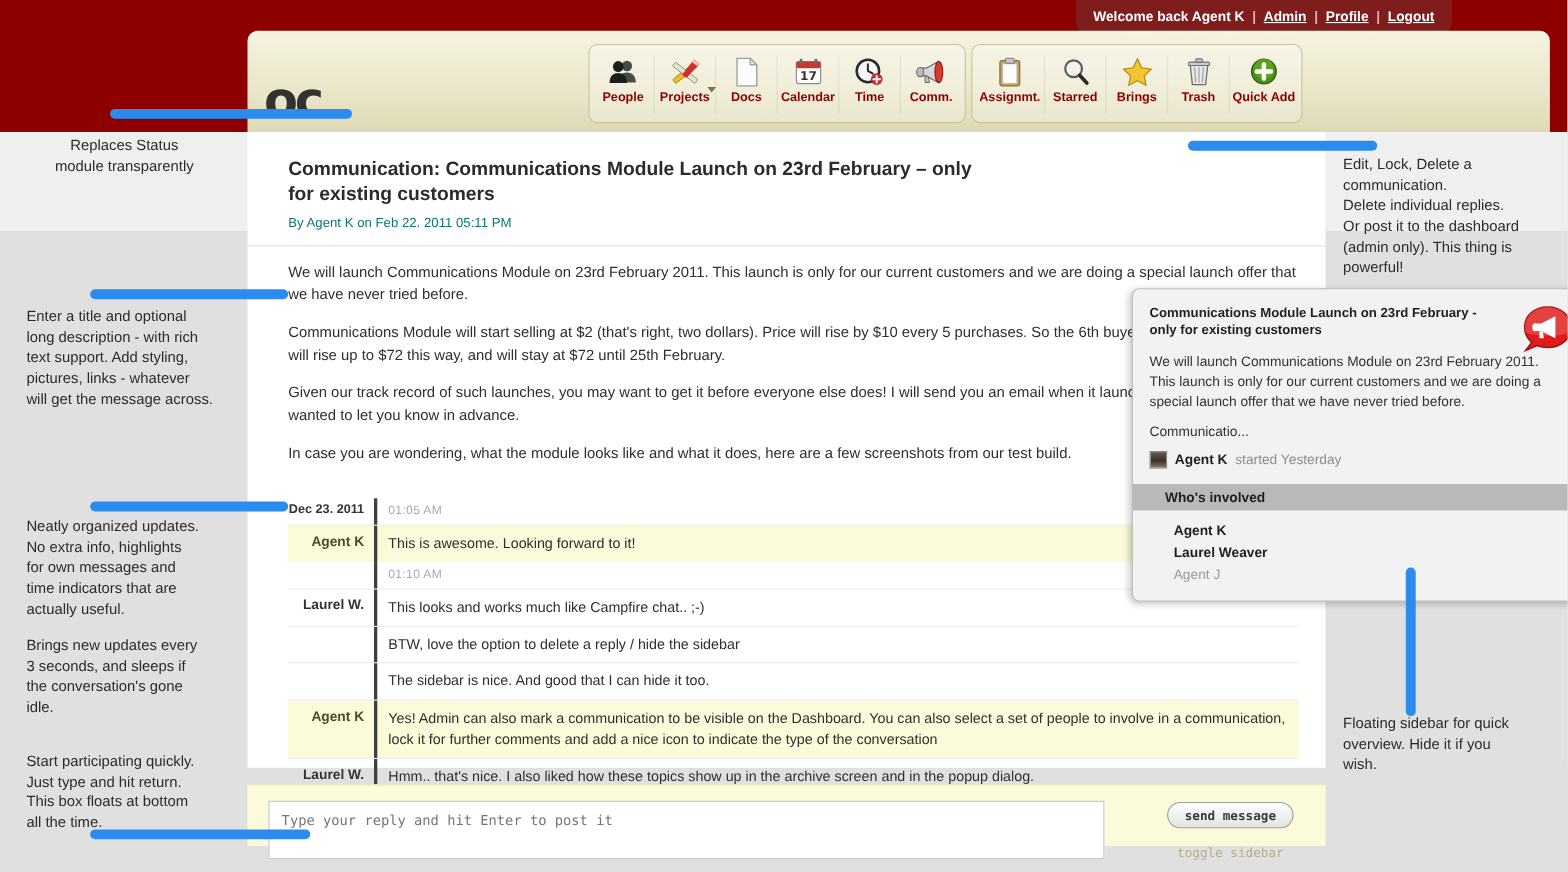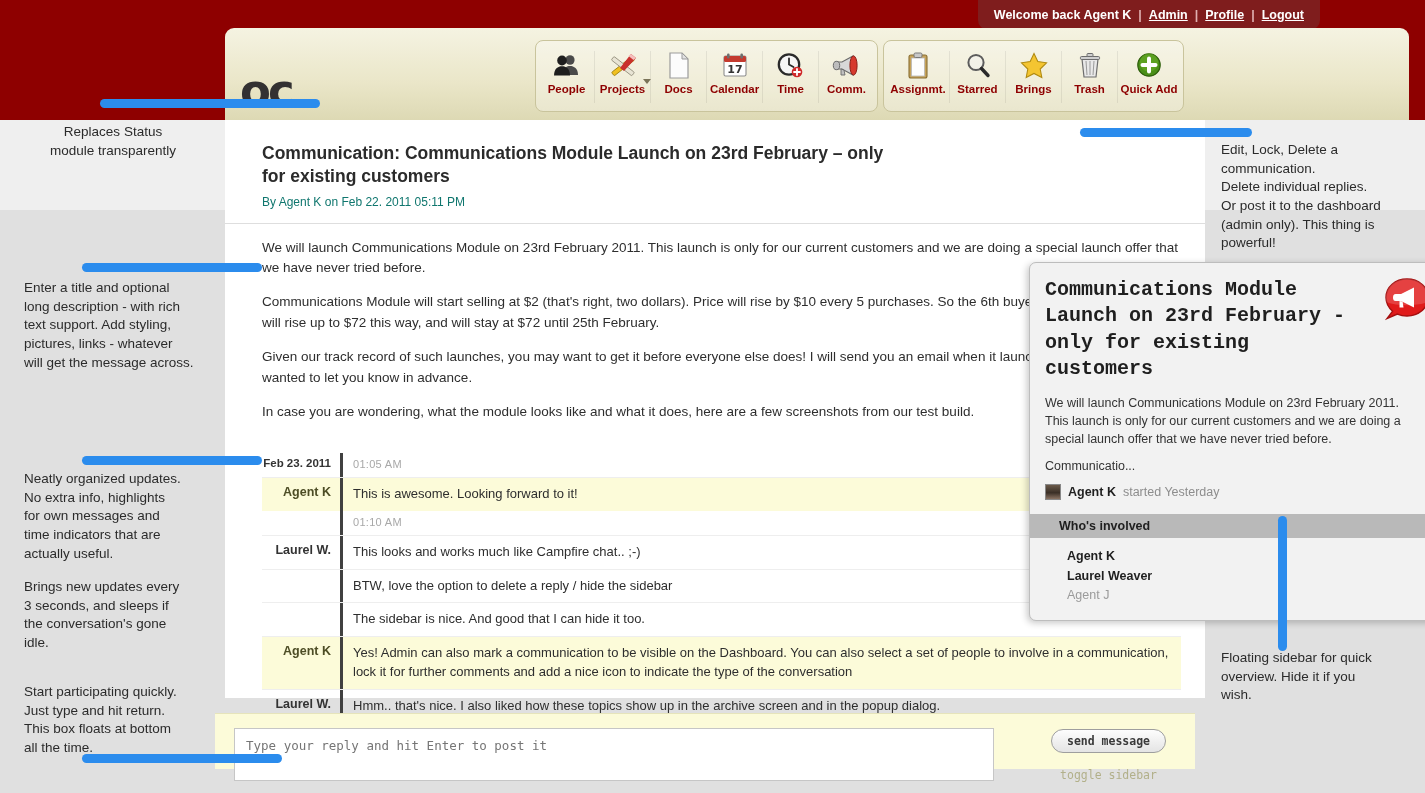--- a/index.html
+++ b/index.html
@@ -108,21 +108,21 @@
   .crow.own { background:#fcfbd9; }
   .crow.own .who { color:#4d4d25; }
   .crow.spacer .msg { padding-top:14px; }
   .crow.hdr { border-top:none; }
   .crow.hdr .who { padding-top:4px; padding-bottom:4px; }
   .crow.hdr .msg { padding-top:4px; padding-bottom:4px; }
   .crow.last { border-bottom:1px solid #eeeeee; }
 
   
   .replybar {
-    position:absolute; left:215px; top:713px; width:980px; height:56px;
+    position:absolute; left:225px; top:713px; width:980px; height:56px;
     background:#fcfbd9; border-top:1px solid #e6e4bb;
   }
   .replybox {
     position:absolute; left:19px; top:14px; width:760px; height:53px;
     background:#ffffff; border:1px solid #c6c6c6;
     font-family:"DejaVu Sans Mono", monospace; font-size:12.5px; color:#5c5c5c;
     padding:9px 11px; resize:none; outline:none; line-height:1.3;
   }
   .send-btn {
     position:absolute; left:836px; top:15px; width:115px; height:24px;
@@ -137,22 +137,22 @@
   }
 
   
   .floatsb {
     position:absolute; left:1029px; top:262px; width:420px;
     background:#f2f2f2; border:1px solid #bdbdbd;
     border-top-left-radius:7px; border-bottom-left-radius:7px;
     box-shadow:-2px 2px 7px rgba(0,0,0,0.22);
     padding:14px 16px 14px 15px;
   }
-  .fs-title { font-size:20px; font-weight:bold; color:#1f1f1f; line-height:1.32;
-    max-width:320px; font-family:Liberation Mono, monospace; }
+  .fs-title { font-size:12px; font-weight:bold; color:#1f1f1f; line-height:1.32;
+    max-width:320px; font-family:Liberation Sans, sans-serif; }
   .fs-megaphone { position:absolute; right:18px; top:14px; width:46px; height:46px; }
   .fs-desc { font-size:12.5px; color:#333; line-height:1.45; margin-top:11px; max-width:380px; }
   .fs-more { font-size:12.5px; color:#333; margin-top:11px; }
   .fs-author { display:flex; align-items:center; gap:7px; margin-top:11px; }
   .fs-avatar { width:16px; height:16px; border:1px solid #888;
     background:linear-gradient(to bottom,#6b5a4a 0%,#3a2f26 55%,#8a7362 100%); }
   .fs-aname { font-size:12.5px; font-weight:bold; color:#1f1f1f; }
   .fs-ameta { font-size:12.5px; color:#8d8d8d; }
   .fs-section { margin-top:14px; margin-left:-15px; margin-right:-16px; background:#b9b9b9;
     padding:5px 0 5px 29px; font-size:12.5px; font-weight:bold; color:#1f1f1f; }
@@ -343,21 +343,21 @@
     <div class="body-text">
       <p>We will launch Communications Module on 23rd February 2011. This launch is only for our current customers and we are doing a special launch offer that we have never tried before.</p>
       <p>Communications Module will start selling at $2 (that's right, two dollars). Price will rise by $10 every 5 purchases. So the 6th buyer will get it at $12. Price will rise up to $72 this way, and will stay at $72 until 25th February.</p>
       <p>Given our track record of such launches, you may want to get it before everyone else does! I will send you an email when it launches tomorrow, but wanted to let you know in advance.</p>
       <p>In case you are wondering, what the module looks like and what it does, here are a few screenshots from our test build.</p>
     </div>
 
     <div class="convo">
 
       <div class="crow first hdr">
-        <div class="who datecell">Feb 23. 2011</div>
+        <div class="who datecell">Dec 23. 2011</div>
         <div class="msg time">01:05 AM</div>
       </div>
 
       <div class="crow own">
         <div class="who">Agent K</div>
         <div class="msg">This is awesome. Looking forward to it!</div>
       </div>
 
       <div class="crow spacer hdr">
         <div class="who"></div>

